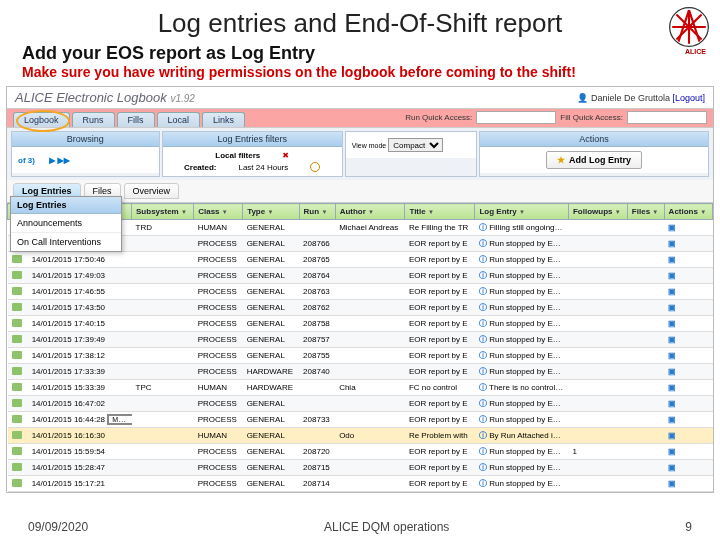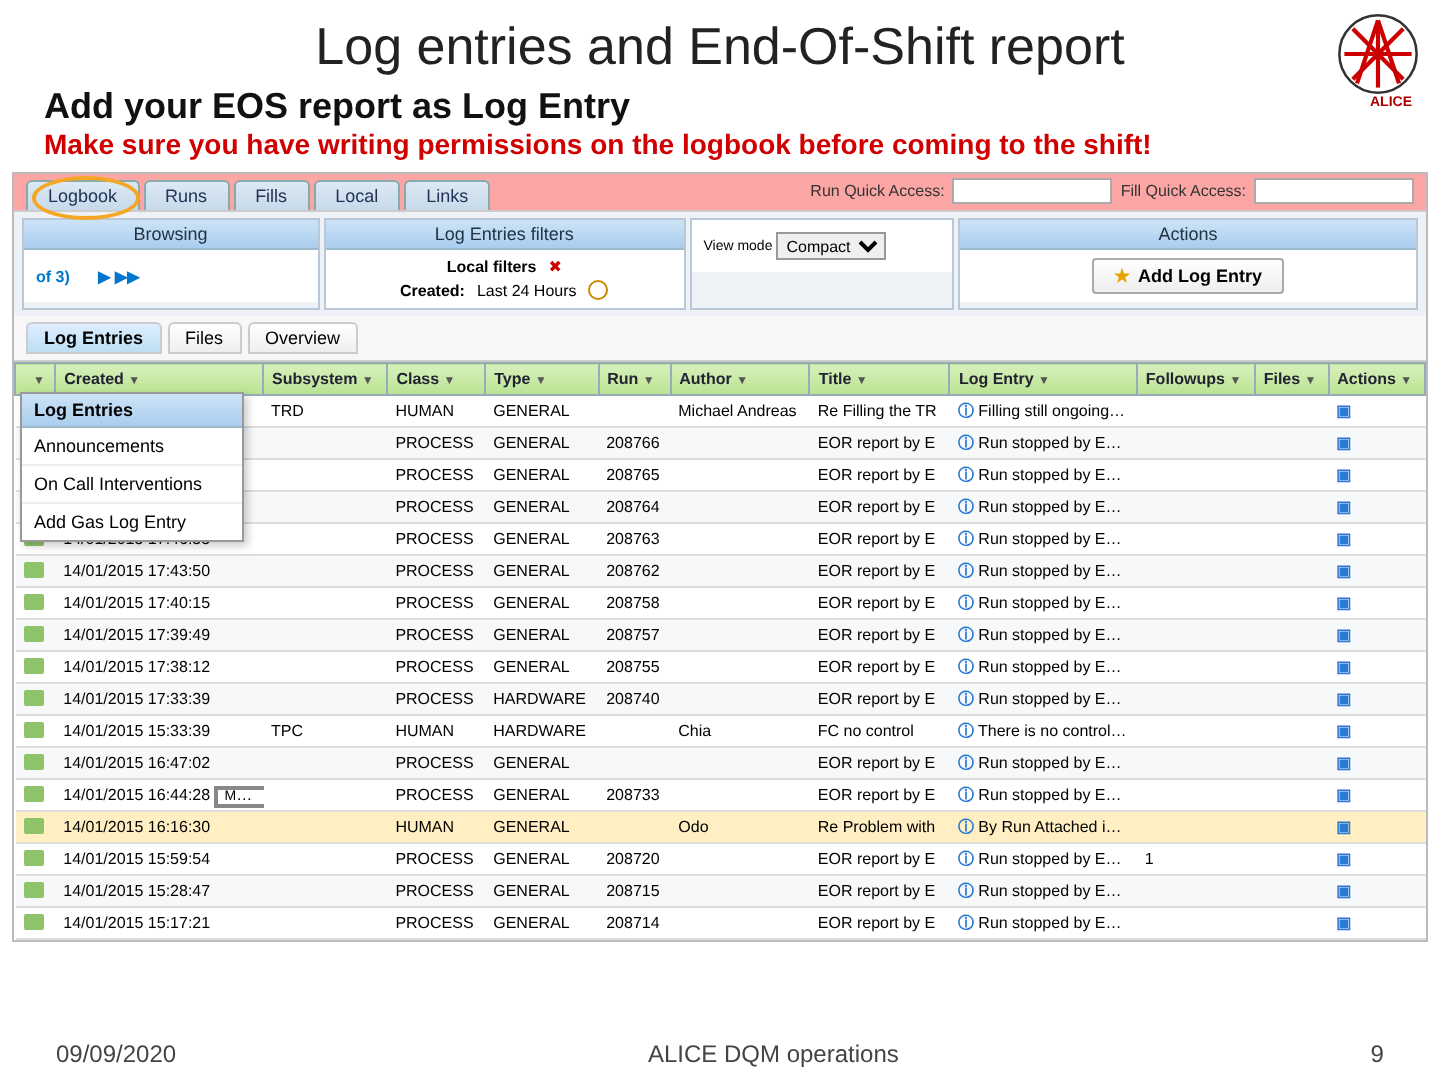--- a/index.html
+++ b/index.html
@@ -25,21 +25,21 @@
   .quickacc input { width:80px; height:13px; font-size:8px; border:1px solid #aaa; }
   .dropdown-panel { position:absolute; top:196px; left:10px; width:112px; background:#fff; border:1px solid #999; box-shadow:2px 2px 4px rgba(0,0,0,0.2); z-index:10; font-size:9px; }
   .dropdown-panel .hdr { background:linear-gradient(#cde3f6,#aacdef); padding:3px 6px; font-weight:bold; border-bottom:1px solid #9bc; }
   .dropdown-panel .item { padding:4px 6px; border-bottom:1px solid #eee; cursor:pointer; }
   .dropdown-panel .item:last-child { border-bottom:none; }
   .sections { display:flex; gap:2px; padding:3px 4px; background:#eef2f6; font-size:9px; }
   .sec { flex:1; border:1px solid #b8c8d8; }
   .sec-h { background:linear-gradient(#cde3f6,#aacdef); border-bottom:1px solid #9bc; padding:2px 4px; font-weight:normal; text-align:center; color:#234; }
   .sec-b { padding:4px 6px; display:flex; align-items:center; gap:6px; background:#fff; min-height:26px; font-size:8px; }
   .pager span { color:#07c; font-weight:bold; cursor:pointer; }
-  .filters-row { display:flex; gap:6px; align-items:center; justify-content:center; }
+  .filters-row { display:flex; gap:22px; align-items:center; justify-content:center; }
   .filters-row .lbl { font-weight:bold; }
   .clockicon { display:inline-block; width:10px; height:10px; border:1px solid #c80; border-radius:50%; position:relative; }
   .viewmode { display:flex; flex-direction:row; align-items:center; gap:2px; }
   .viewmode select { font-size:8px; height:14px; border:1px solid #999; }
   .actions-body { justify-content:center; }
   .addlog-btn { background:linear-gradient(#fff,#eee); border:1px solid #aaa; padding:3px 10px; font-size:9px; font-weight:bold; cursor:pointer; display:flex; align-items:center; gap:4px; border-radius:2px; }
   .star { color:#e6a400; }
   .subtabs { display:flex; gap:3px; padding:3px 6px; border-bottom:1px solid #ccc; font-size:9px; background:#f7f7f7; }
   .subtab { padding:2px 8px; border:1px solid #ccc; border-radius:3px 3px 0 0; background:linear-gradient(#fff,#eee); cursor:pointer; }
   .subtab.active { background:linear-gradient(#def,#bcdff2); font-weight:bold; }
@@ -73,20 +73,30 @@
   </g>
     </svg>
 </div>
 <div class="alice-label">ALICE</div>
 <div class="instr">
   <div class="instr1">Add your EOS report as Log Entry</div>
   <div class="instr2">Make sure you have writing permissions on the logbook before coming to the shift!</div>
 </div>
 
 <div class="app">
+  <div class="app-top">
+    <div class="app-title">
+      <span>ALICE Electronic Logbook</span> <span class="ver">v1.92</span>
+    </div>
+    <div class="userbar">
+      <span>👤</span>
+      <span>Daniele De Gruttola</span>
+      <a href="#">[Logout]</a>
+    </div>
+  </div>
 
   <div class="tabs">
     <div class="tab circled"><span>Logbook</span><div class="circle-annot"></div></div>
     <div class="tab">Runs</div>
     <div class="tab">Fills</div>
     <div class="tab">Local</div>
     <div class="tab">Links</div>
     <div class="quickacc">
       <span>Run Quick Access:</span>
       <input type="text" style="">
@@ -396,20 +406,19 @@
           <td class=""><span class="expand-icon">▣</span></td>
         </tr>
       </tbody>
   </table>
 </div>
 
 <div class="dropdown-panel">
   <div class="hdr">Log Entries</div>
   <div class="item">Announcements</div>
   <div class="item">On Call Interventions</div>
-  <div class="item">Add Gas Log Entry</div>
 </div>
 
 <div class="footer">
   <span>09/09/2020</span>
   <span>ALICE DQM operations</span>
   <span>9</span>
 </div>
 
 </body></html>

